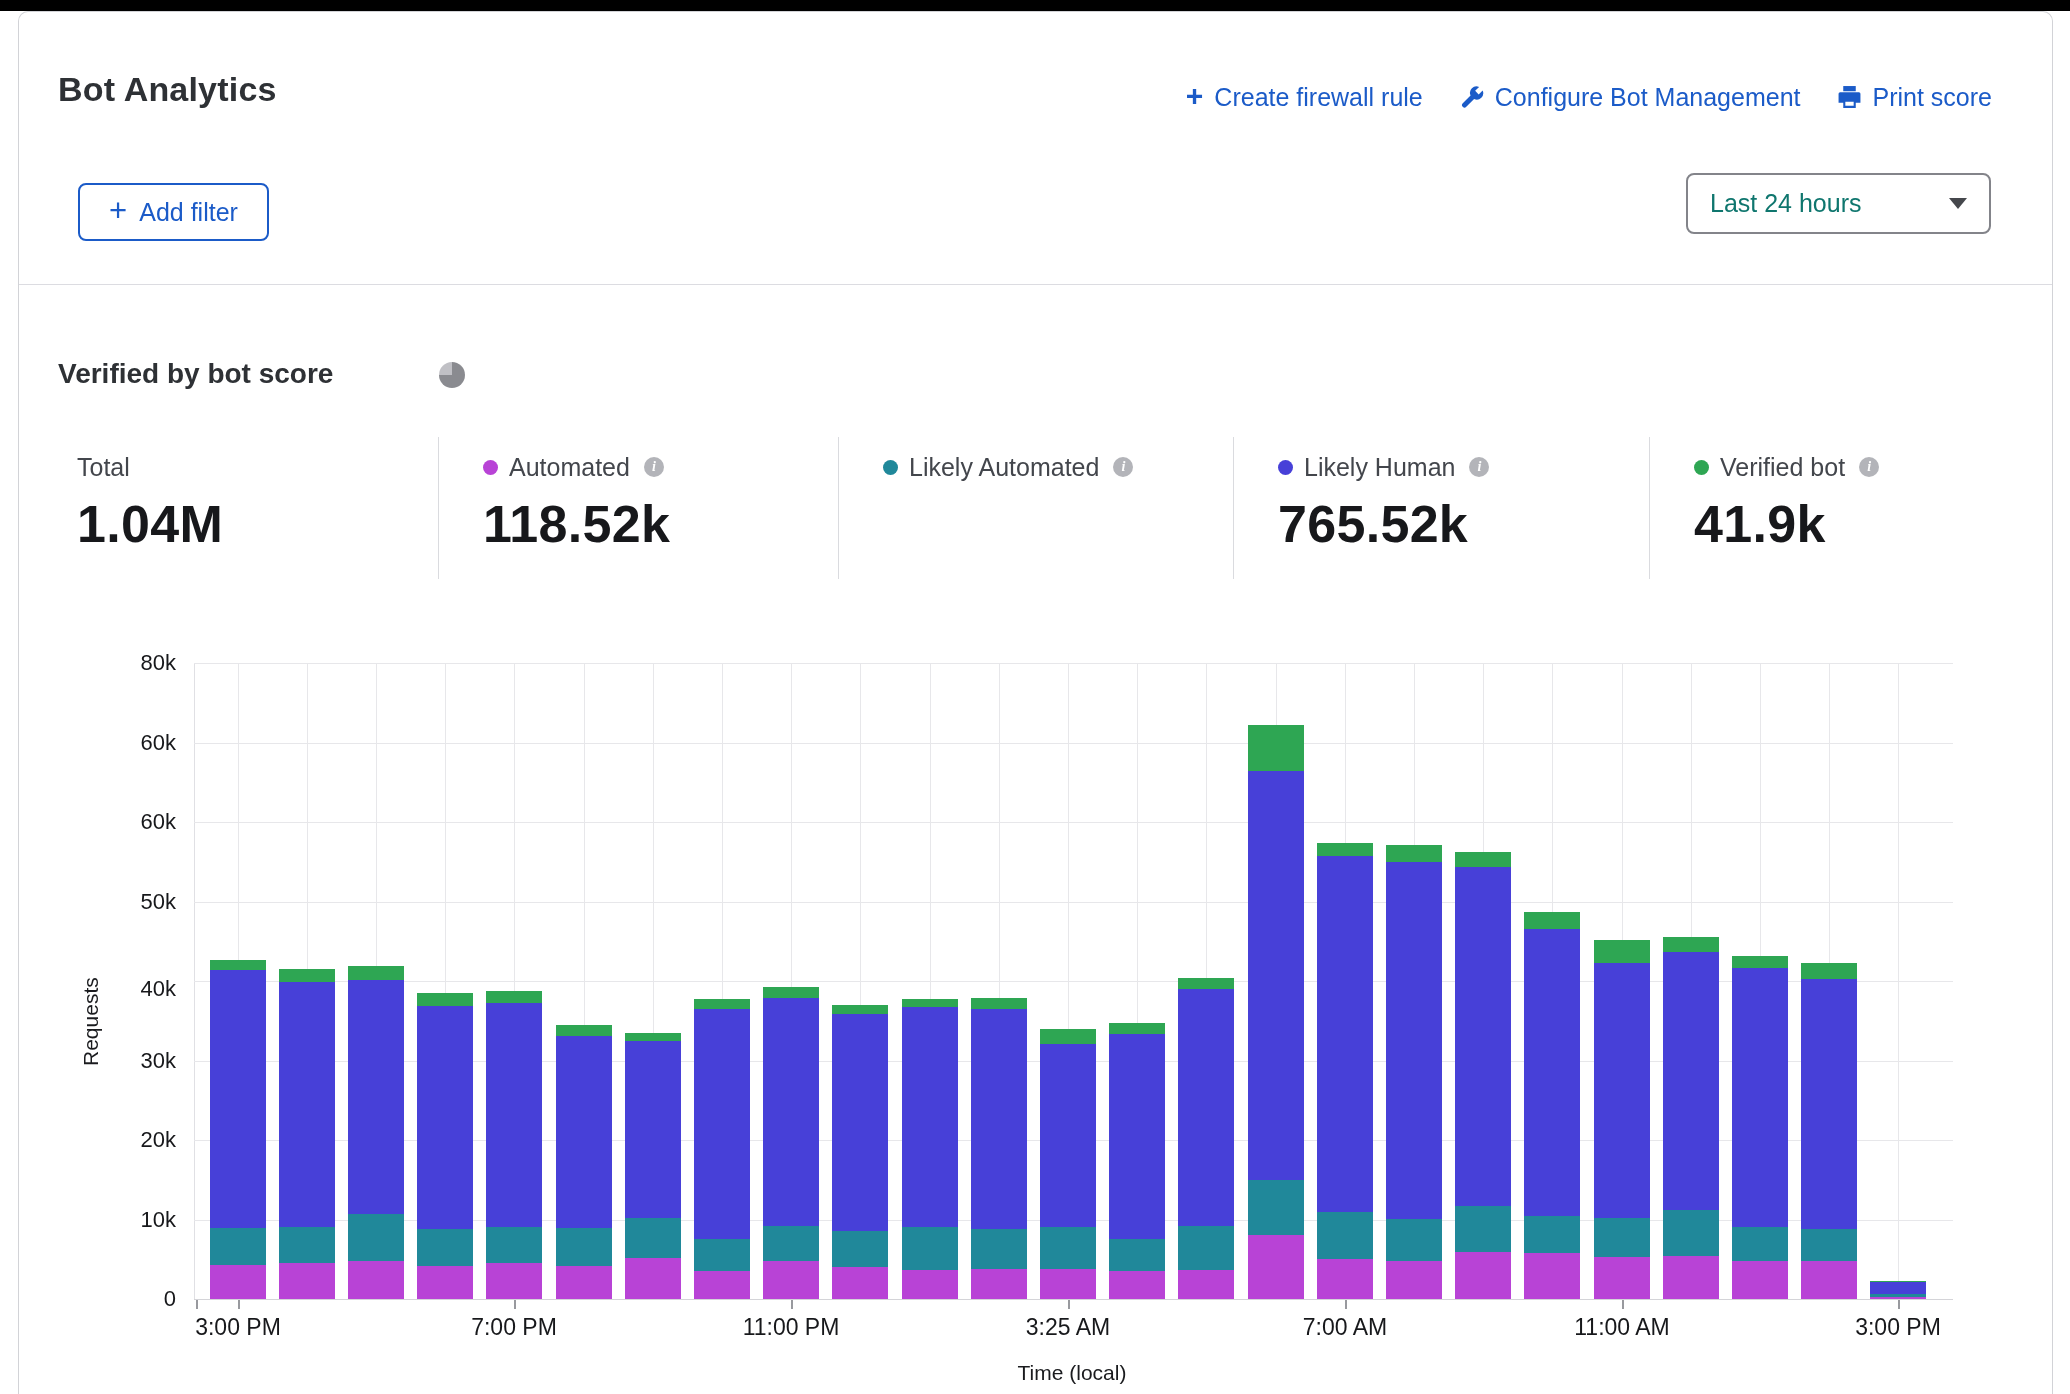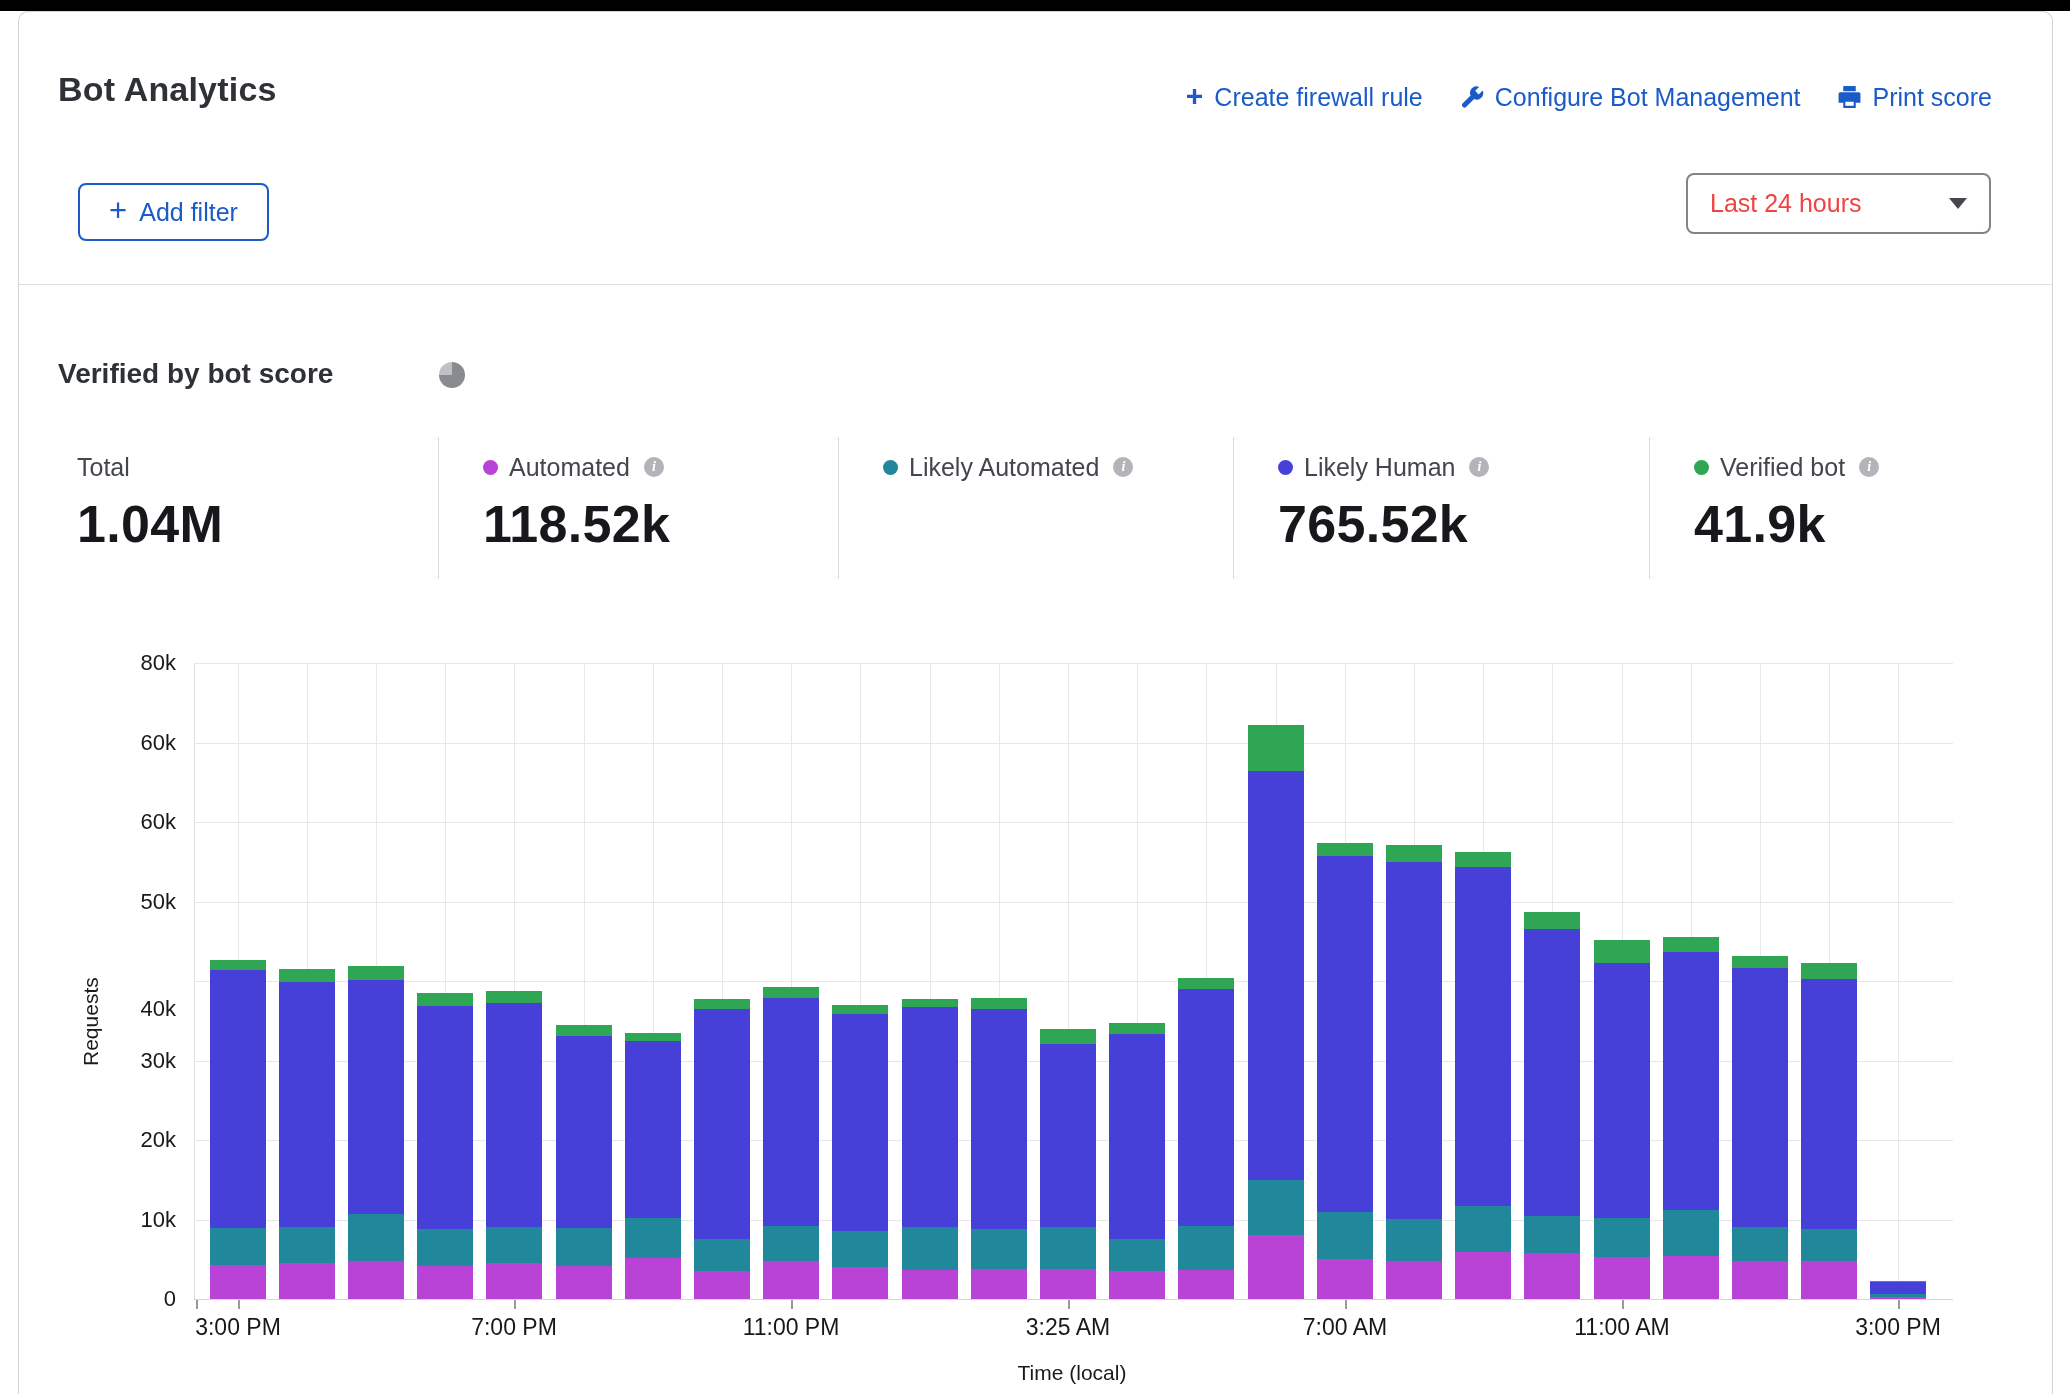--- a/index.html
+++ b/index.html
@@ -22,21 +22,21 @@
     position:absolute;left:59px;top:171px;width:191px;height:58px;box-sizing:border-box;
     border:2px solid #1b5bc8;border-radius:8px;background:#fff;color:#1b5bc8;
     display:flex;align-items:center;justify-content:center;gap:12px;font-size:25px;font-weight:500;cursor:pointer;
     font-family:inherit;
   }
   .btn-addfilter .plus{font-size:31px;font-weight:500;line-height:1;position:relative;top:-2px;}
   .dropdown{
     position:absolute;left:1667px;top:161px;width:305px;height:61px;box-sizing:border-box;
     border:2px solid #83848a;border-radius:8px;background:#fff;display:flex;align-items:center;cursor:pointer;
   }
-  .dropdown .val{margin-left:22px;font-size:25px;color:#ef4444;flex:1;}
+  .dropdown .val{margin-left:22px;font-size:25px;color:#0f766e;flex:1;}
   .caret{width:0;height:0;border-left:9px solid transparent;border-right:9px solid transparent;border-top:11px solid #45474c;margin-right:22px;}
   .hdr-divider{position:absolute;left:0;top:272px;width:100%;height:0;border-top:1px solid #dcdce1;}
   .section-title{position:absolute;left:39px;top:346px;font-size:28px;font-weight:700;color:#2e3135;}
   .pie-icon{
     position:absolute;left:420px;top:350px;width:26px;height:26px;border-radius:50%;
     background:conic-gradient(from 270deg,#c0c0c5 0deg 88deg,#8a8b90 92deg 360deg);
   }
   .stat-divider{position:absolute;top:425px;width:0;height:142px;border-left:1px solid #dadbdf;}
   .stat-col{position:absolute;top:440px;}
   .stat-label-row{display:flex;align-items:center;gap:11px;height:30px;}
@@ -342,21 +342,21 @@
           <div class="seg" style="bottom: 4.77px; height: 12.72px; background: rgb(71, 64, 216);"></div>
           <div class="seg" style="bottom: 17.49px; height: 0.795px; background: rgb(46, 166, 83);"></div>
         </div>
       </div>
     <div class="ylabel-rot">Requests</div>
     <div class="xlabel-cap">Time (local)</div>
   <div class="ylab" style="top: 1274px;">0</div>
       <div class="ylab" style="top: 1195px;">10k</div>
       <div class="ylab" style="top: 1115px;">20k</div>
       <div class="ylab" style="top: 1036px;">30k</div>
-      <div class="ylab" style="top: 984px;">40k</div>
+      <div class="ylab" style="top: 964px;">40k</div>
       <div class="ylab" style="top: 877px;">50k</div>
       <div class="ylab" style="top: 797px;">60k</div>
       <div class="ylab" style="top: 718px;">60k</div>
       <div class="ylab" style="top: 638px;">80k</div>
       <div class="xlab" style="left: 219px;">3:00 PM</div>
       <div class="tick" style="left: 219px;"></div>
       <div class="xlab" style="left: 495px;">7:00 PM</div>
       <div class="tick" style="left: 495px;"></div>
       <div class="xlab" style="left: 772px;">11:00 PM</div>
       <div class="tick" style="left: 772px;"></div>

